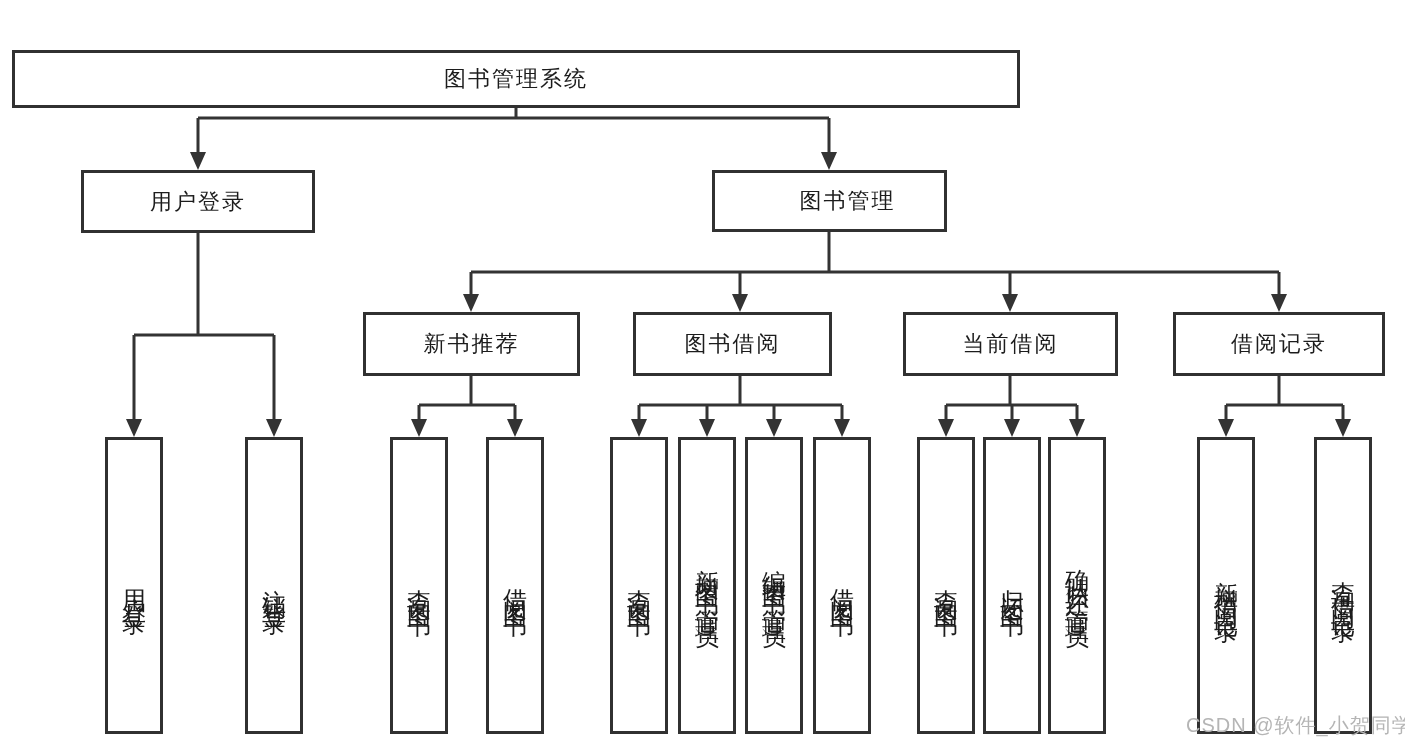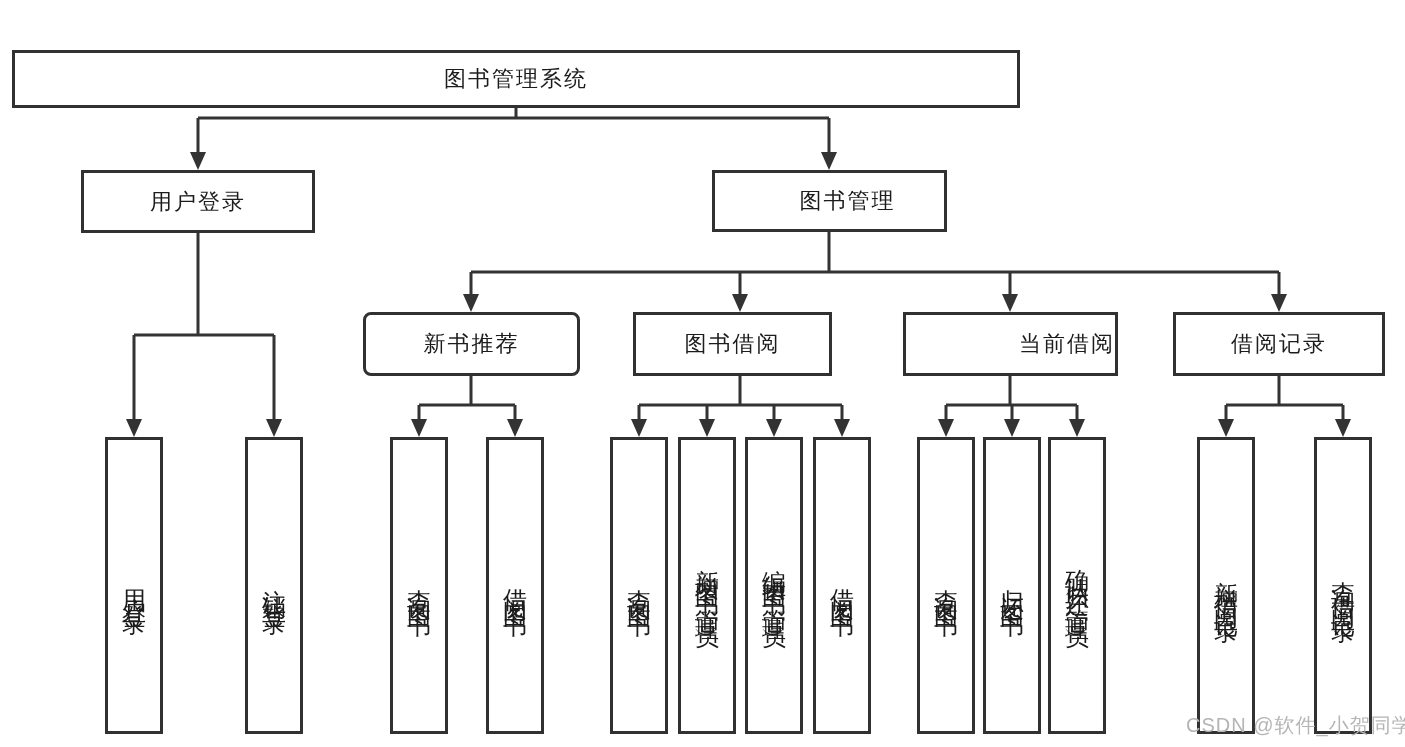--- a/index.html
+++ b/index.html
@@ -41,23 +41,23 @@
     text-orientation: mixed;
     font-size: 24px;
     font-weight: 500;
     letter-spacing: 8px;
     line-height: 1;
   }
   
   .n-root            { left: 12px;   top: 10px;  width: 1008px; height: 58px; margin-top: 40px; }
   .n-user-login      { left: 81px;   top: 170px; width: 234px;  height: 63px; }
   .n-book-mgmt       { left: 712px;  top: 170px; width: 235px;  height: 62px; padding-left: 36px; }
-  .n-new-book        { left: 363px;  top: 312px; width: 217px;  height: 64px; border-radius: 8px; }
+  .n-new-book        { left: 363px;  top: 312px; width: 217px;  height: 64px; }
   .n-book-borrow     { left: 633px;  top: 312px; width: 199px;  height: 64px; }
-  .n-current-borrow  { left: 903px;  top: 312px; width: 215px;  height: 64px; justify-content: flex-end; }
+  .n-current-borrow  { left: 903px;  top: 312px; width: 215px;  height: 64px; }
   .n-borrow-records  { left: 1173px; top: 312px; width: 212px;  height: 64px; }
   .leaf              { top: 437px; width: 58px; height: 297px; }
   .l-login           { left: 105px; }
   .l-logout          { left: 245px; }
   .l-query-1         { left: 390px; }
   .l-borrow-1        { left: 486px; }
   .l-query-2         { left: 610px; }
   .l-add-book        { left: 678px; }
   .l-edit-book       { left: 745px; }
   .l-borrow-2        { left: 813px; }

